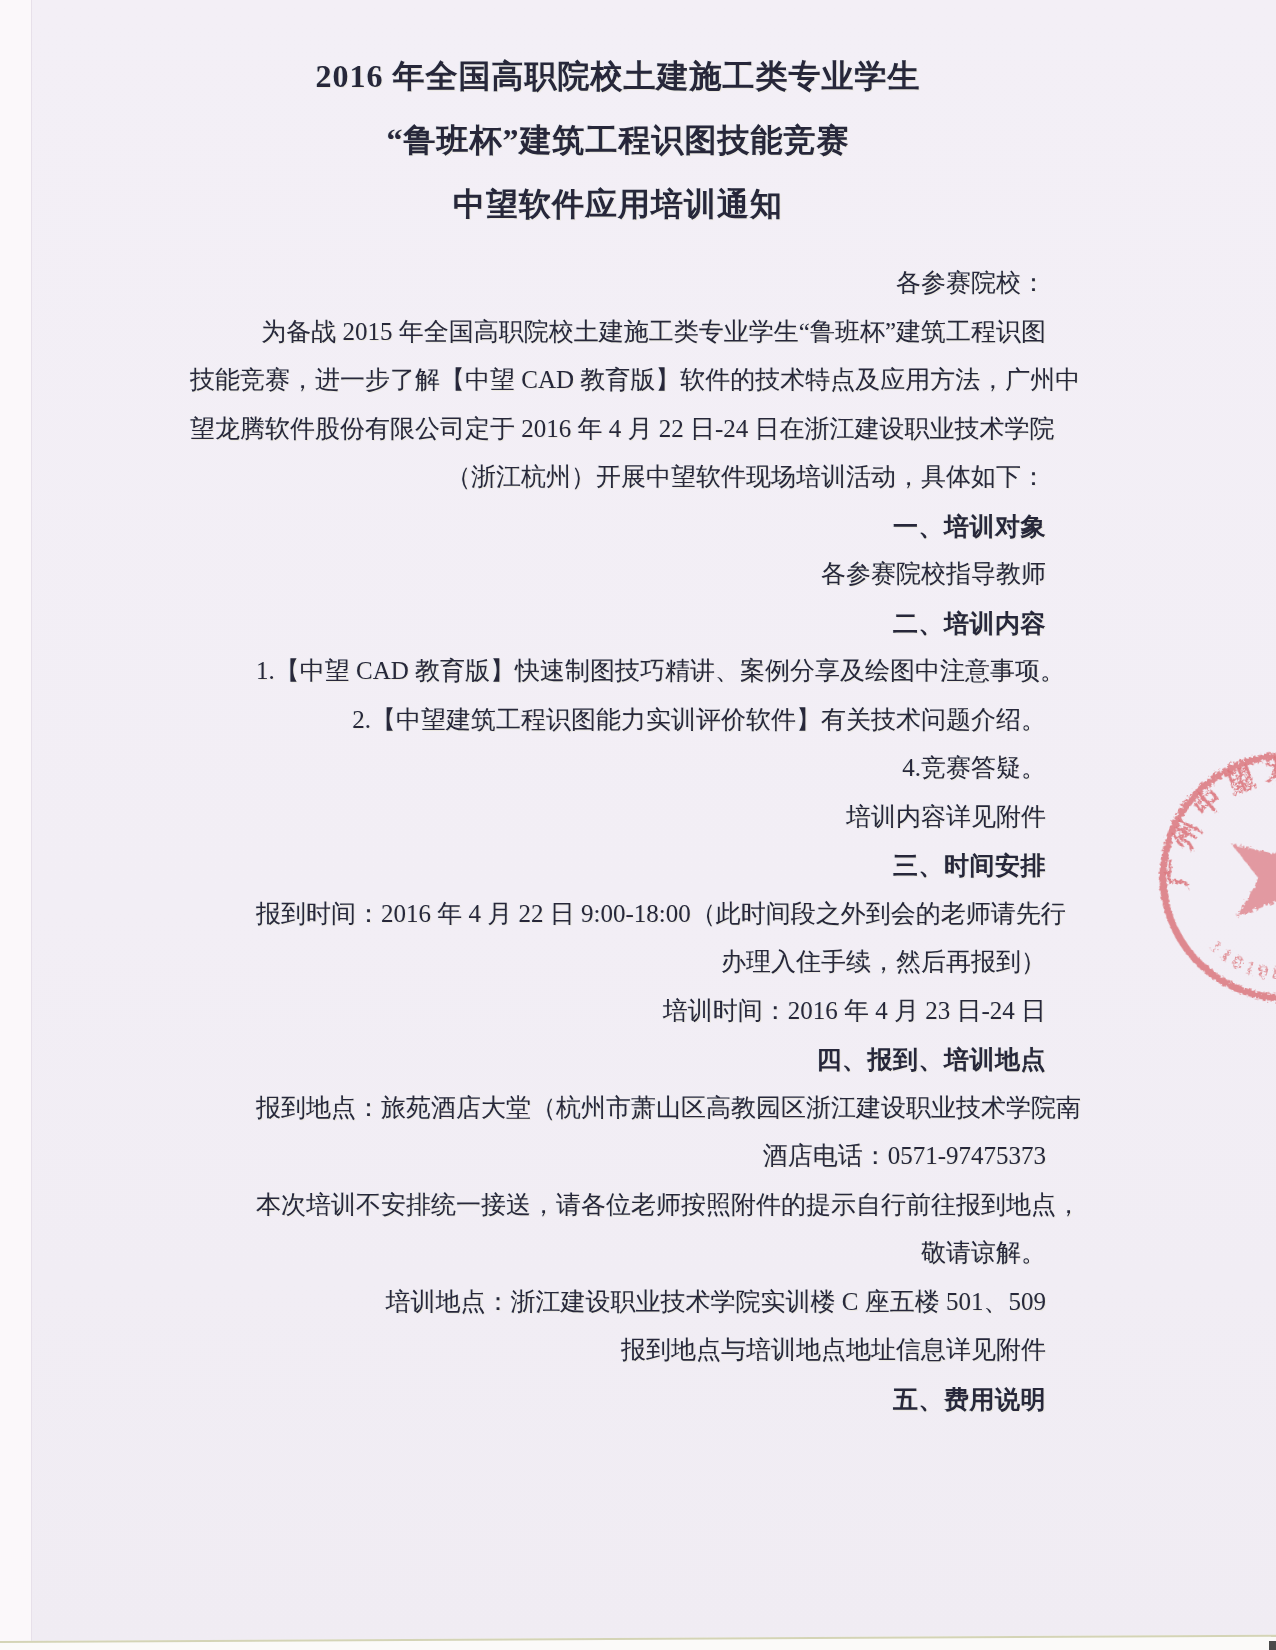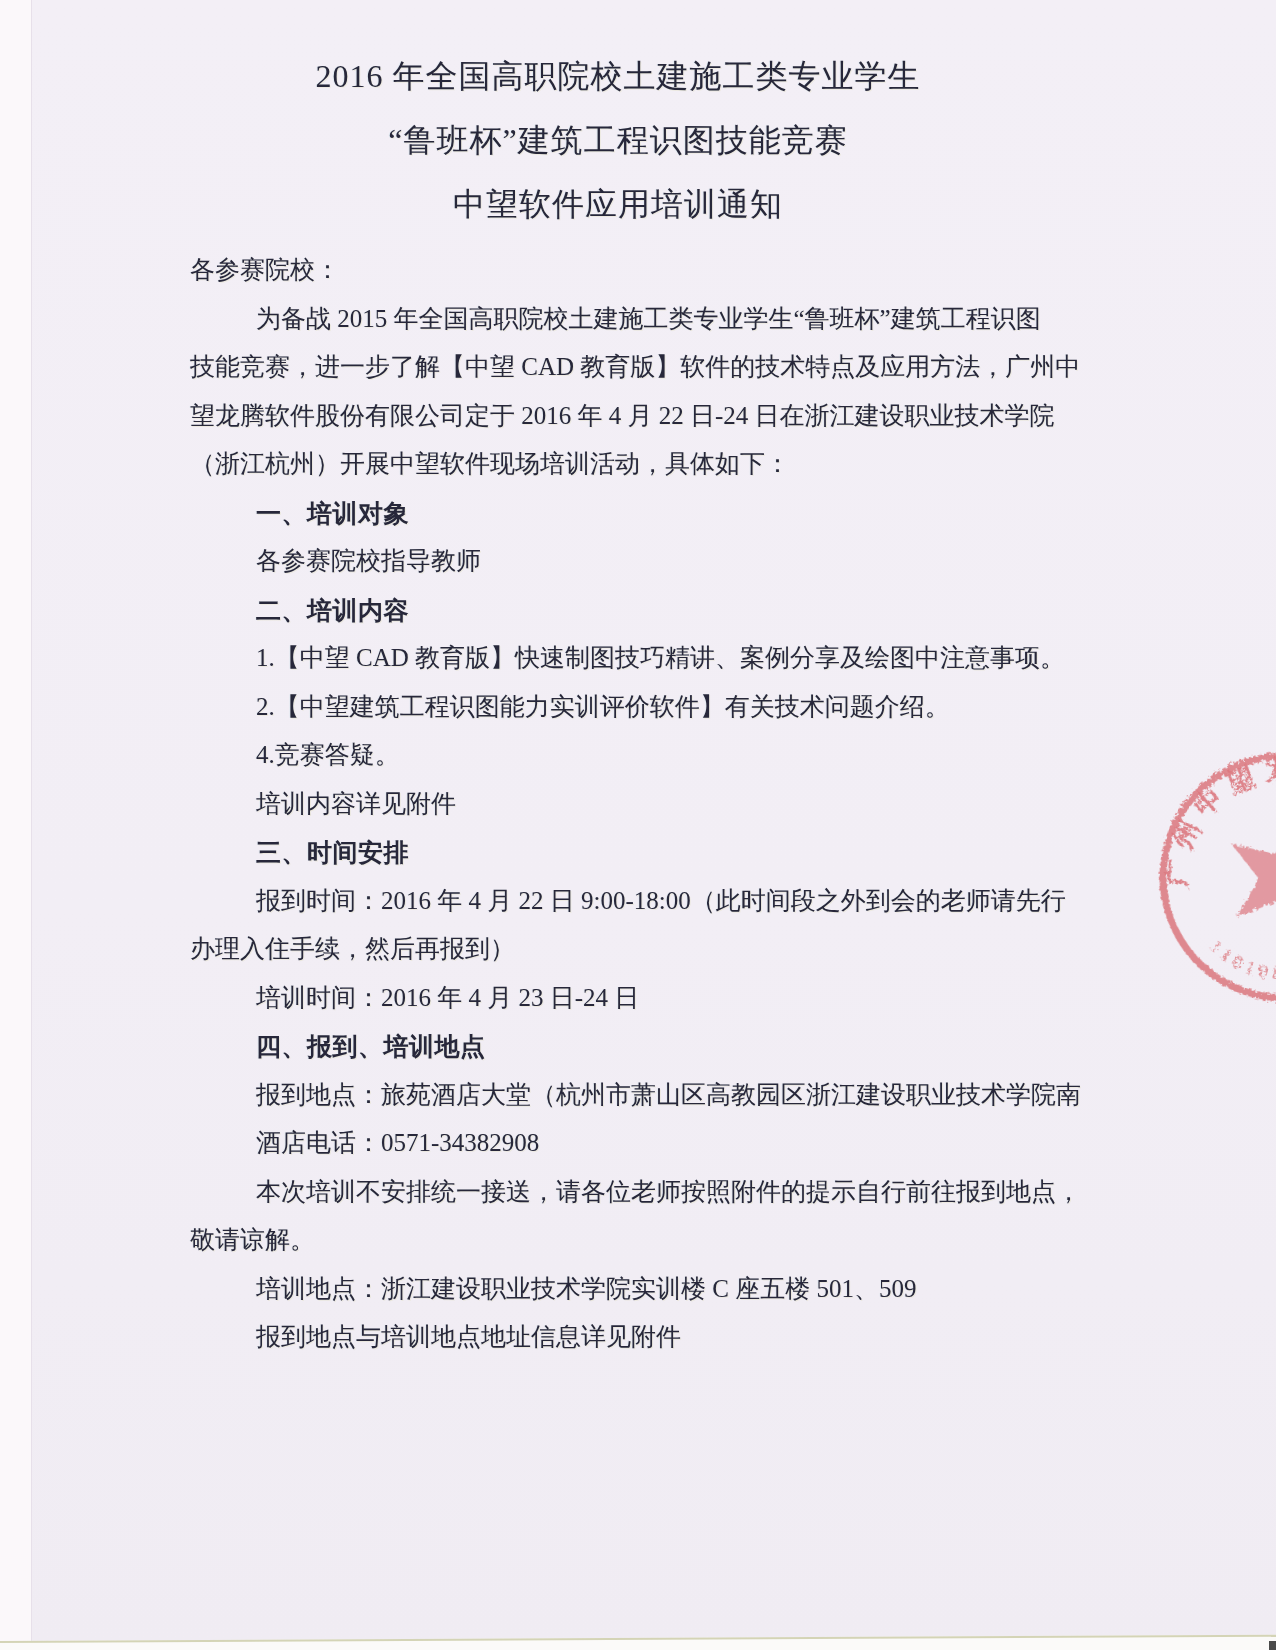--- a/index.html
+++ b/index.html
@@ -20,28 +20,29 @@
     position:absolute;left:-10px;top:1641px;width:1300px;height:22px;
     background:#fbfaf9;border-top:2px solid #d4d4b6;
     transform:rotate(-0.28deg);transform-origin:left top;
   }
   .corner-notch{
     position:absolute;right:0;top:1641px;width:7px;height:10px;background:#4a4a4a;
   }
   
   .title-block{
     position:absolute;left:190px;top:44px;width:856px;
-    text-align:center;font-weight:normal;font-size:32px;line-height:64px;
+    text-align:center;font-weight:bold;font-size:32px;line-height:64px;
     letter-spacing:1px;
     text-shadow:1px 1px 0 rgba(205,205,120,.16),-1px 0 0 rgba(110,200,210,.12);
   }
   .body-block{
-    position:absolute;left:190px;top:246px;width:856px;
+    position:absolute;left:190px;top:259px;width:856px;
     font-size:25px;line-height:48.5px;
     text-shadow:1px 1px 0 rgba(205,205,120,.16),-1px 0 0 rgba(110,200,210,.10);
+    text-align:right;
   }
   .ln{white-space:nowrap;}
   .ind{text-indent:66px;}
   .hd{font-weight:bold;font-family:Liberation Sans, sans-serif;letter-spacing:.5px;}
   
   .stamp{
     position:absolute;left:1084px;top:677px;width:400px;height:400px;
     opacity:.78;transform:rotate(14deg);
   }
   .stamp svg{display:block;}
@@ -72,25 +73,26 @@
     <div class="ln ind">1.【中望 CAD 教育版】快速制图技巧精讲、案例分享及绘图中注意事项。</div>
     <div class="ln ind">2.【中望建筑工程识图能力实训评价软件】有关技术问题介绍。</div>
     <div class="ln ind">4.竞赛答疑。</div>
     <div class="ln ind">培训内容详见附件</div>
     <div class="ln ind hd">三、时间安排</div>
     <div class="ln ind">报到时间：2016 年 4 月 22 日 9:00-18:00（此时间段之外到会的老师请先行</div>
     <div class="ln">办理入住手续，然后再报到）</div>
     <div class="ln ind">培训时间：2016 年 4 月 23 日-24 日</div>
     <div class="ln ind hd">四、报到、培训地点</div>
     <div class="ln ind">报到地点：旅苑酒店大堂（杭州市萧山区高教园区浙江建设职业技术学院南</div>
-    <div class="ln ind">酒店电话：0571-34382908</div>
+    <div class="ln ind">酒店电话：0571-97475373</div>
     <div class="ln ind">本次培训不安排统一接送，请各位老师按照附件的提示自行前往报到地点，</div>
     <div class="ln">敬请谅解。</div>
     <div class="ln ind">培训地点：浙江建设职业技术学院实训楼 C 座五楼 501、509</div>
     <div class="ln ind">报到地点与培训地点地址信息详见附件</div>
+    <div class="ln ind hd">五、费用说明</div>
   </div>
 
   <div class="stamp">
     <svg width="400" height="400" viewBox="0 0 400 400">
       <defs>
         <path id="stamp-text-arc" d="M 108.9,233.2 A 97,97 0 1 1 291.1,233.2" fill="none"></path>
         <path id="stamp-num-arc" d="M 140.9,284.4 A 103,103 0 0 0 259.1,284.4" fill="none"></path>
         <filter id="stamp-grunge" x="-20%" y="-20%" width="140%" height="140%">
           <feTurbulence type="fractalNoise" baseFrequency="0.32" numOctaves="2" result="n"></feTurbulence>
           <feDisplacementMap in="SourceGraphic" in2="n" scale="7"></feDisplacementMap>

